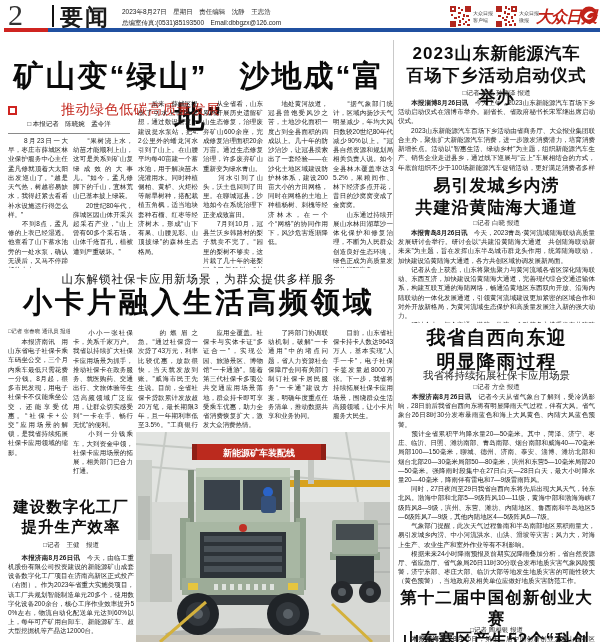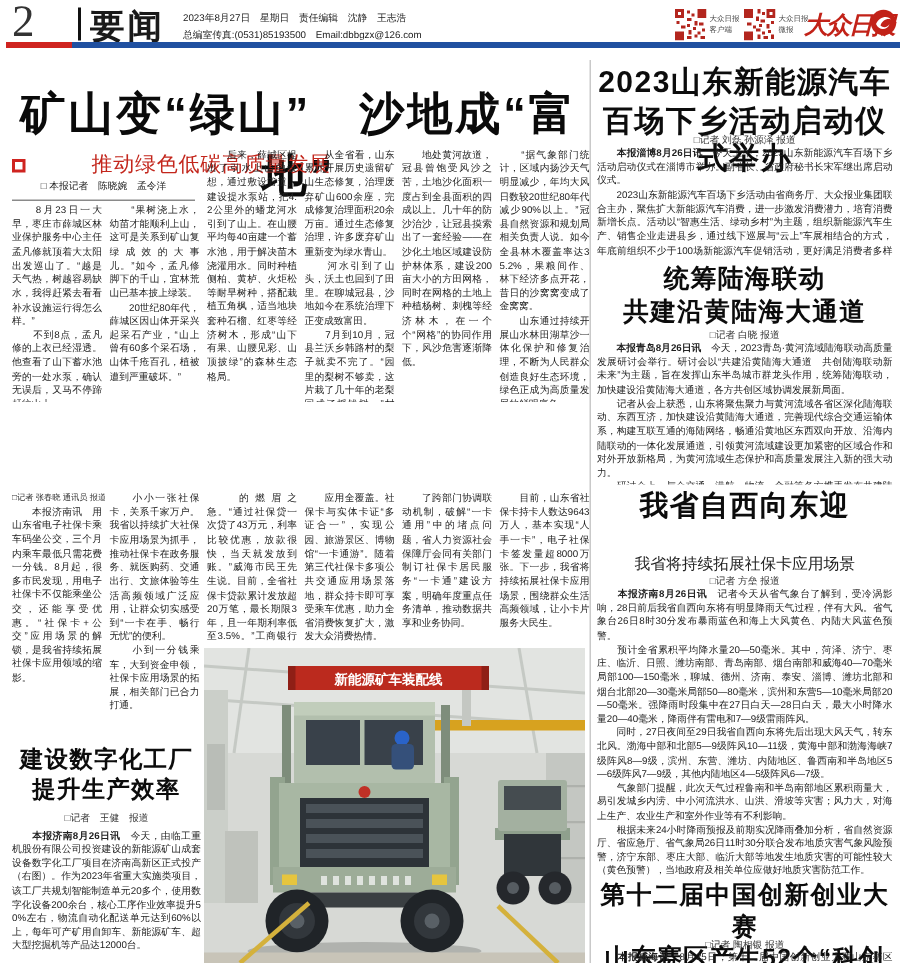--- a/index.html
+++ b/index.html
@@ -121,20 +121,22 @@
   <div class="abs colbody" style="left:73px;top:136px;width:60px;height:132px;">　　“果树浇上水，幼苗才能顺利上山，这可是关系到矿山复绿成效的大事儿。”如今，孟凡修脚下的千山，宜林荒山已基本披上绿装。
 　　20世纪80年代，薛城区因山体开采兴起采石产业，“山上曾有60多个采石场，山体千疮百孔，植被遭到严重破坏。”</div>
   <div class="abs colbody" style="left:138px;top:99px;width:60px;height:169px;">　　后来，薛城区提出了引水上山的设想，通过敷设管道、建设提水泵站，把4.2公里外的蟠龙河水引到了山上。在山腰平均每40亩建一个蓄水池，用于解决苗木浇灌用水。同时种植侧柏、黄栌、火炬松等耐旱树种，搭配栽植五角枫，适当地块套种石榴、红枣等经济树木，形成“山下有果、山腰见彩、山顶披绿”的森林生态格局。</div>
   <div class="abs colbody" style="left:203px;top:99px;width:60px;height:169px;">　　从全省看，山东累计开展历史遗留矿山生态修复，治理废弃矿山600余座，完成修复治理面积20余万亩。通过生态修复治理，许多废弃矿山重新变为绿水青山。
 　　河水引到了山头，沃土也回到了田里。在聊城冠县，沙地如今在系统治理下正变成致富田。
 　　7月到10月，冠县兰沃乡韩路村的梨子就卖不完了。“园里的梨树不够卖，这片栽了几十年的老梨园成了摇钱树。”村民们说。</div>
   <div class="abs colbody" style="left:268px;top:99px;width:60px;height:169px;">　　地处黄河故道，冠县曾饱受风沙之苦，土地沙化面积一度占到全县面积的四成以上。几十年的防沙治沙，让冠县摸索出了一套经验——在沙化土地区域建设防护林体系，建设200亩大小的方田网格，同时在网格的土地上种植杨树、刺槐等经济林木，在一个个“网格”的协同作用下，风沙危害逐渐降低。</div>
   <div class="abs colbody" style="left:333px;top:99px;width:60px;height:169px;">　　“据气象部门统计，区域内扬沙天气明显减少，年均大风日数较20世纪80年代减少90%以上。”冠县自然资源和规划局相关负责人说。如今全县林木覆盖率达35.2%，果粮间作、林下经济多点开花，昔日的沙窝窝变成了金窝窝。
 　　山东通过持续开展山水林田湖草沙一体化保护和修复治理，不断为人民群众创造良好生态环境，绿色正成为高质量发展的鲜明底色。</div>
 
+  <div class="abs kicker" style="left:8px;top:272px;width:382px;font-size:11.5px;letter-spacing:1px;">山东解锁社保卡应用新场景，为群众提供多样服务</div>
+  <div class="abs headline" style="left:8px;top:283px;width:382px;font-size:29px;letter-spacing:3px;">小卡片融入生活高频领域</div>
 
   <div class="abs" style="left:8px;top:328px;width:62px;font-size:5.5px;color:#333;white-space:nowrap;overflow:hidden;">□记者 张春晓 通讯员 报道</div>
   <div class="abs colbody" style="left:8px;top:337px;width:60px;height:158px;">　　本报济南讯　用山东省电子社保卡乘车码坐公交，三个月内乘车最低只需花费一分钱。8月起，很多市民发现，用电子社保卡不仅能乘坐公交，还能享受优惠。“社保卡+公交”应用场景的解锁，是我省持续拓展社保卡应用领域的缩影。</div>
   <div class="abs colbody" style="left:73px;top:328px;width:60px;height:167px;">　　小小一张社保卡，关系千家万户。我省以持续扩大社保卡应用场景为抓手，推动社保卡在政务服务、就医购药、交通出行、文旅体验等生活高频领域广泛应用，让群众切实感受到“一卡在手、畅行无忧”的便利。
 　　小到一分钱乘车，大到资金申领，社保卡应用场景的拓展，相关部门已合力打通。</div>
   <div class="abs colbody" style="left:138px;top:328px;width:60px;height:100px;">　　的燃眉之急。“通过社保贷一次贷了43万元，利率比较优惠，放款很快，当天就发放到账。”威海市民王先生说。目前，全省社保卡贷款累计发放超20万笔，最长期限3年，且一年期利率低至3.5%。”工商银行济南分行客户经理刘晓琳介绍。</div>
   <div class="abs colbody" style="left:203px;top:328px;width:60px;height:100px;">　　应用全覆盖。社保卡与实体卡证“多证合一”，实现公园、旅游景区、博物馆“一卡通游”。随着第三代社保卡多项公共交通应用场景落地，群众持卡即可享受乘车优惠，助力全省消费恢复扩大，激发大众消费热情。</div>
   <div class="abs colbody" style="left:268px;top:328px;width:60px;height:100px;">　　了跨部门协调联动机制，破解“一卡通用”中的堵点问题，省人力资源社会保障厅会同有关部门制订社保卡居民服务“一卡通”建设方案，明确年度重点任务清单，推动数据共享和业务协同。</div>
   <div class="abs colbody" style="left:333px;top:328px;width:60px;height:100px;">　　目前，山东省社保卡持卡人数达9643万人，基本实现“人手一卡”，电子社保卡签发量超8000万张。下一步，我省将持续拓展社保卡应用场景，围绕群众生活高频领域，让小卡片服务大民生。</div>
 
@@ -226,39 +228,40 @@
         <circle cx="152" cy="182" r="21" fill="#202428"></circle>
         <circle cx="152" cy="182" r="12" fill="#32373c"></circle>
           <circle cx="152" cy="182" r="5" fill="#596066"></circle>
       </g>
       <rect x="0" y="203" width="254" height="7" fill="#c8c4b8"></rect>
       <line x1="24" y1="210" x2="70" y2="170" stroke="#d4b13c" stroke-width="3"></line>
       <line x1="236" y1="210" x2="196" y2="172" stroke="#d4b13c" stroke-width="3"></line>
     </svg>
   </div>
 
-  <div class="abs rtitle" style="left:398px;top:43px;width:197px;font-size:20px;">
+  <div class="abs rtitle" style="left:398px;top:43px;width:197px;font-size:17px;">
     <div>2023山东新能源汽车</div>
     <div>百场下乡活动启动仪式举办</div>
   </div>
   <div class="abs rbyline" style="left:398px;top:89px;width:197px;">□记者 刘磊 孙源泽 报道</div>
   <p class="abs rbody" style="left:398px;top:98px;width:197px;height:74px;"><b class="dl">　　本报淄博8月26日讯</b><span>　今天上午，2023山东新能源汽车百场下乡活动启动仪式在淄博市举办。副省长、省政府秘书长宋军继出席启动仪式。
 　　2023山东新能源汽车百场下乡活动由省商务厅、大众报业集团联合主办，聚焦扩大新能源汽车消费，进一步激发消费潜力，培育消费新增长点。活动以“智惠生活、绿动乡村”为主题，组织新能源汽车生产、销售企业走进县乡，通过线下巡展与“云上”车展相结合的方式，年底前组织不少于100场新能源汽车促销活动，更好满足消费者多样化购车需求。活动期间，企业将发布新能源汽车消费礼包，鼓励金融机构推出汽车信贷金融支持举措，积极协调车企和经销商推出优惠措施，多重优惠叠加，营造汽车消费良好环境。</span></p>
 
   <div class="abs rtitle" style="left:398px;top:175px;width:197px;font-size:17px;">
-    <div>统筹陆海联动</div>
+    <div>易引发城乡内涝</div>
     <div>共建沿黄陆海大通道</div>
   </div>
   <div class="abs rbyline" style="left:398px;top:219px;width:197px;">□记者 白晓 报道</div>
   <p class="abs rbody" style="left:398px;top:228px;width:197px;height:95px;"><b class="dl">　　本报青岛8月26日讯</b><span>　今天，2023青岛·黄河流域陆海联动高质量发展研讨会举行。研讨会以“共建沿黄陆海大通道　共创陆海联动新未来”为主题，旨在发挥山东半岛城市群龙头作用，统筹陆海联动，加快建设沿黄陆海大通道，各方共创区域协调发展新局面。
 　　记者从会上获悉，山东将聚焦聚力与黄河流域各省区深化陆海联动、东西互济，加快建设沿黄陆海大通道，完善现代综合交通运输体系，构建互联互通的海陆网络，畅通沿黄地区东西双向开放、沿海内陆联动的一体化发展通道，引领黄河流域建设更加紧密的区域合作和对外开放新格局，为黄河流域生态保护和高质量发展注入新的强大动力。
 　　研讨会上，与会交通、港航、物流、金融等各方携手发布共建陆海“共商、共建、共享”协作机制青岛宣言，助力沿黄陆海大通道建设。青岛海关、山东港口集团联合发布了“云港通2.0”山东港口供应链综合服务平台。此外，山东港口集团与沿黄流域相关城市内陆港区、平台运营企业还签署了沿黄陆海大通道共建共享合作协议，携手各方合作迈入新阶段。</span></p>
 
   <div class="abs rtitle" style="left:398px;top:326px;width:197px;font-size:19px;">
     <div>我省自西向东迎</div>
+    <div>明显降雨过程</div>
   </div>
   <div class="abs" style="left:398px;top:369px;width:197px;font-size:10.5px;text-align:center;color:#222;">我省将持续拓展社保卡应用场景</div>
   <div class="abs rbyline" style="left:398px;top:383px;width:197px;">□记者 方垒 报道</div>
   <p class="abs rbody" style="left:398px;top:392px;width:197px;height:193px;"><b class="dl">　　本报济南8月26日讯</b><span>　记者今天从省气象台了解到，受冷涡影响，28日前后我省自西向东将有明显降雨天气过程，伴有大风。省气象台26日8时30分发布暴雨蓝色和海上大风黄色、内陆大风蓝色预警。
 　　预计全省累积平均降水量20—50毫米。其中，菏泽、济宁、枣庄、临沂、日照、潍坊南部、青岛南部、烟台南部和威海40—70毫米局部100—150毫米，聊城、德州、济南、泰安、淄博、潍坊北部和烟台北部20—30毫米局部50—80毫米，滨州和东营5—10毫米局部20—50毫米。强降雨时段集中在27日白天—28日白天，最大小时降水量20—40毫米，降雨伴有雷电和7—9级雷雨阵风。
 　　同时，27日夜间至29日我省自西向东将先后出现大风天气，转东北风。渤海中部和北部5—9级阵风10—11级，黄海中部和渤海海峡7级阵风8—9级，滨州、东营、潍坊、内陆地区、鲁西南和半岛地区5—6级阵风7—9级，其他内陆地区4—5级阵风6—7级。
 　　气象部门提醒，此次天气过程鲁南和半岛南部地区累积雨量大，易引发城乡内涝、中小河流洪水、山洪、滑坡等灾害；风力大，对海上生产、农业生产和室外作业等有不利影响。
 　　根据未来24小时降雨预报及前期实况降雨叠加分析，省自然资源厅、省应急厅、省气象局26日11时30分联合发布地质灾害气象风险预警，济宁东部、枣庄大部、临沂大部等地发生地质灾害的可能性较大（黄色预警），当地政府及相关单位应做好地质灾害防范工作。
 　　省水利厅和省气象局26日8时联合发布山洪灾害气象预警，预计26日20时至27日20时，临沂、枣庄等局部地区可能发生山洪灾害（蓝色预警）。蓝色预警区域包括：平邑县东南部、费县中部及南部、兰陵县北部、枣庄市山亭区中部及南部。其他地区也可能因局地短历时强降雨引发山洪灾害，各地应注意做好实时监测、防汛预警和转移避险等防范工作。</span></p>
 

